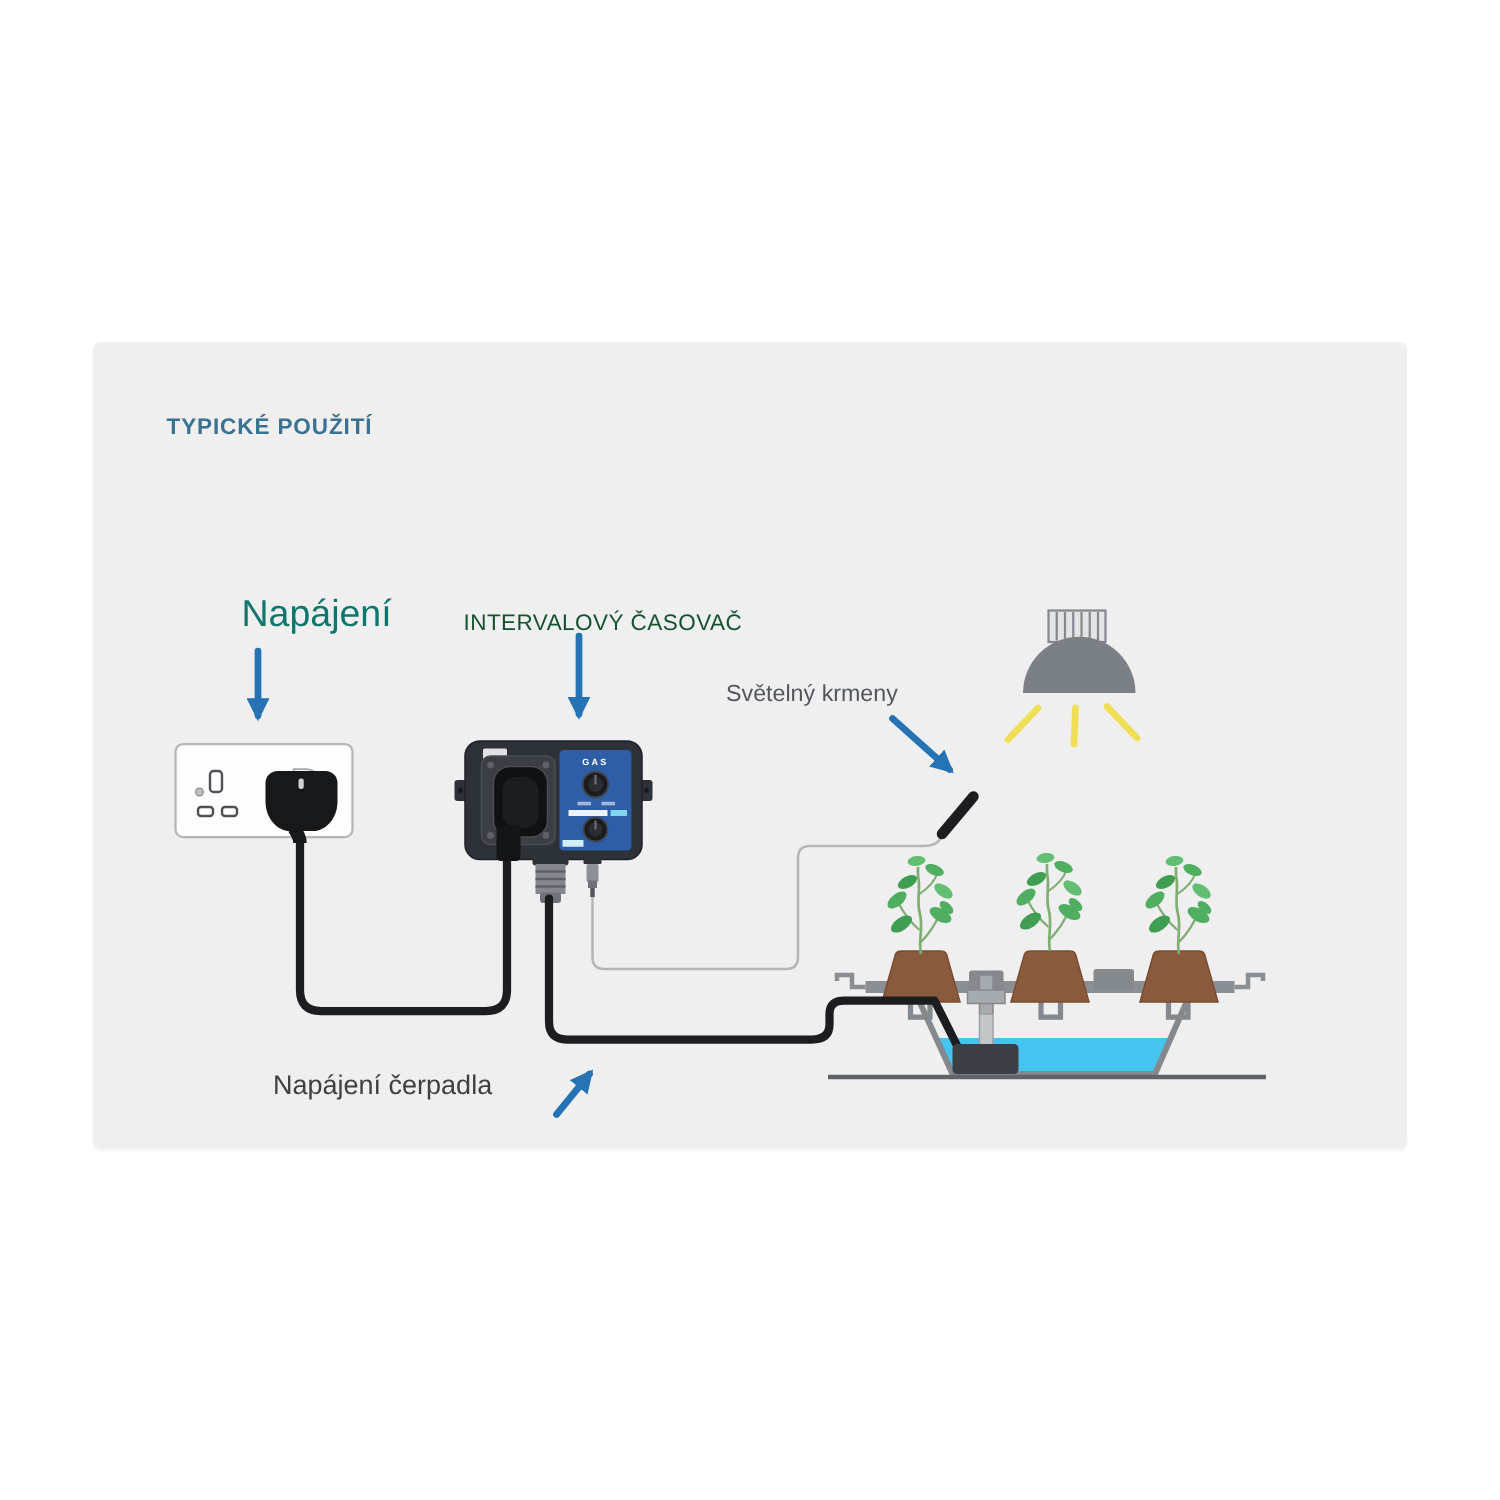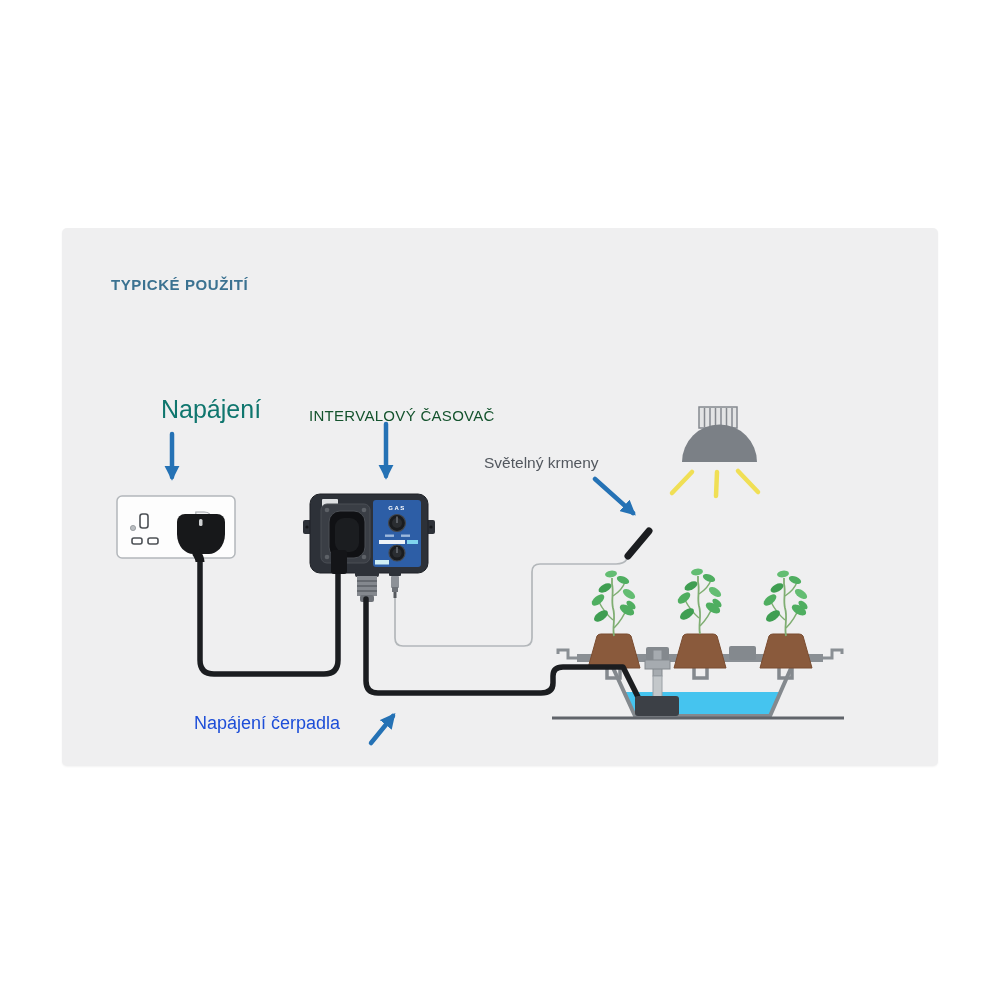--- a/index.html
+++ b/index.html
@@ -10,21 +10,21 @@
   .card-title{position:absolute;left:33px;top:32px;margin:16px;
         font-size:15px;font-weight:600;letter-spacing:0.6px;color:#3b7291;}
   .card-description{position:absolute;left:31px;top:71px;width:824px;margin:0;
         font-size:18.5px;line-height:1.55;color:#3f454d;}
   .diagram{position:absolute;inset:0;}
   .diagram svg{position:absolute;inset:0;width:100%;height:100%;}
   .lbl{position:absolute;white-space:nowrap;}
   .lbl-power{left:71px;top:167px;font-size:25px;color:#0f766e;margin-left:28px;}
   .lbl-timer{left:247px;top:179px;font-size:15px;letter-spacing:0.3px;color:#14532d;}
   .lbl-sensor{left:422px;top:226px;font-size:15.5px;color:#52575e;}
-  .lbl-pump{left:132px;top:485px;font-size:18px;color:#1d4ed8;}
+  .lbl-pump{left:120px;top:485px;font-size:18px;color:#404040;}
 </style>
 </head>
 <body>
 
 <div class="page">
   <section class="card">
     <h2 class="card-title">TYPICKÉ POUŽITÍ</h2>
 
     <div class="diagram">
       <svg viewBox="62 228 876 538">

